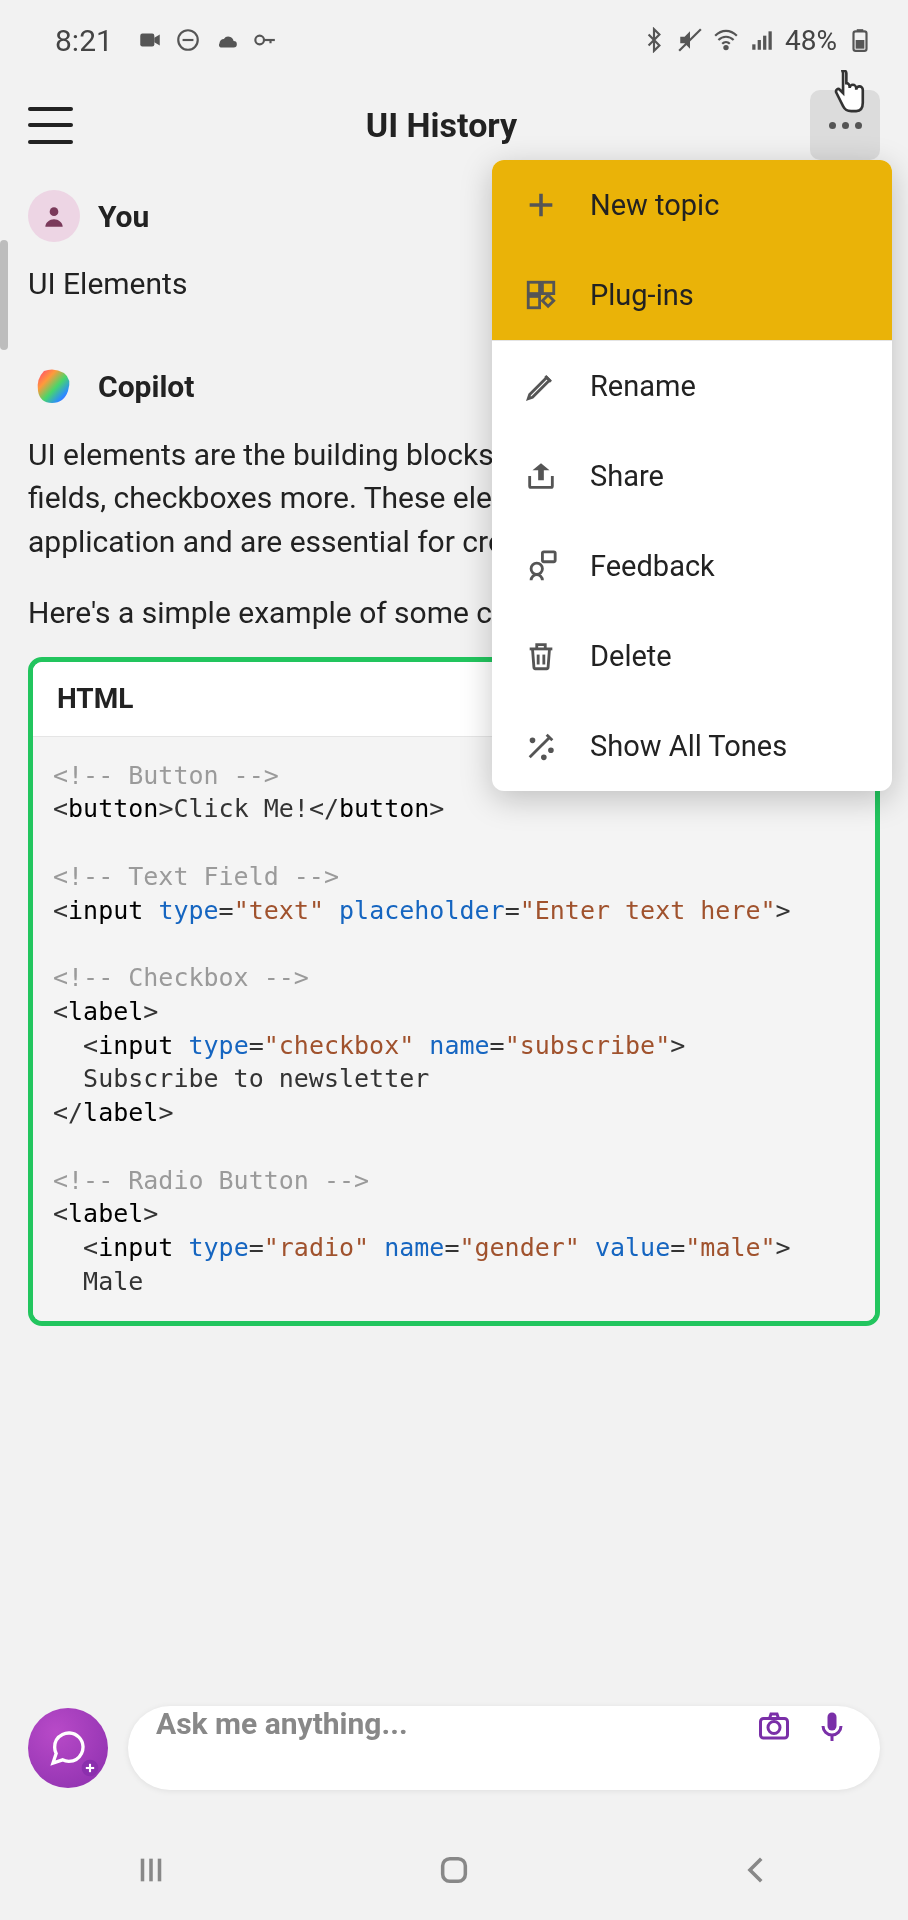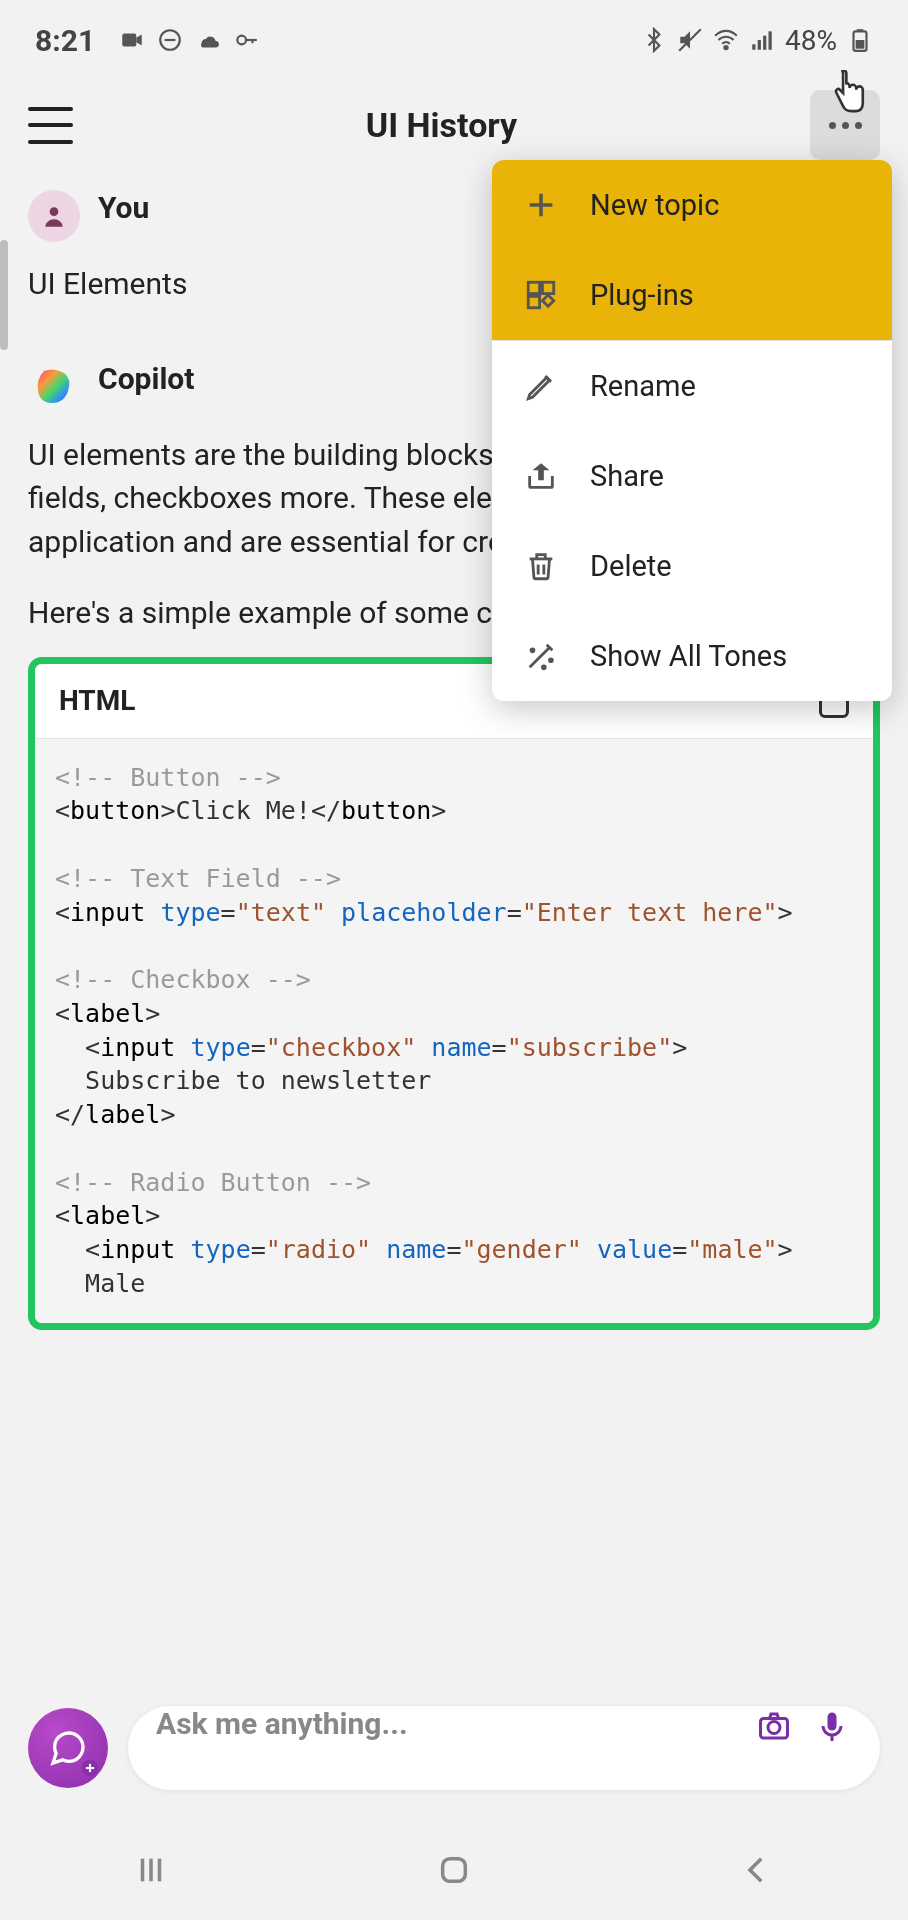--- a/index.html
+++ b/index.html
@@ -17,21 +17,21 @@
     height: 80px;
     display: flex;
     align-items: center;
     padding: 0 35px;
     font-size: 28px;
     color: #444;
     justify-content: space-between;
   }
   .status-left { display: flex; align-items: center; gap: 12px; }
   .status-right { display: flex; align-items: center; gap: 10px; }
-  .status-time { font-weight: 700; font-size: 30px; margin-right: 12px; }
+  .status-time { font-weight: 400; font-size: 30px; margin-right: 12px; margin-left: 20px; }
   .status-icon { width: 26px; height: 26px; display:inline-flex; align-items:center; justify-content:center; }
   
   .app-header {
     height: 90px;
     display: flex;
     align-items: center;
     padding: 0 28px;
     position: relative;
   }
   .hamburger { width: 45px; height: 45px; display:flex; flex-direction:column; justify-content:space-between; padding:4px 0; cursor:pointer; }
@@ -51,30 +51,30 @@
     padding: 20px 28px 0 28px;
   }
   .side-scroll {
     position:absolute;
     left:0; top:240px;
     width:8px; height:110px;
     background:#bdbdbd;
     border-radius:4px;
   }
   .msg-block { margin-bottom: 55px; }
-  .msg-head { display:flex; gap:18px; margin-bottom:20px; }
+  .msg-head { display:flex; align-items:center; gap:18px; margin-bottom:20px; }
   .avatar-you { width:52px; height:52px; border-radius:50%; background:#edd5e4; display:flex; align-items:center; justify-content:center; }
   .avatar-you svg { width:26px; height:26px; }
   .avatar-copilot { width:52px; height:52px; border-radius:14px; display:flex; align-items:center; justify-content:center; }
   .sender-name { font-size:30px; font-weight:700; }
   .msg-text { font-size:30px; line-height:1.45; }
 
   
   .code-card {
-    border:7px solid #22c55e;
+    border:5px solid #22c55e;
     border-radius:14px;
     overflow:hidden;
     margin-top: 8px;
     background:#fafafa;
   }
   .code-head {
     display:flex; align-items:center; justify-content:space-between;
     padding:20px 24px;
     background:#fff;
     border-bottom:1px solid #e5e5e5;
@@ -349,20 +349,30 @@
       <svg viewBox="0 0 24 24" width="34" height="34" stroke="#555" stroke-width="2" fill="none">
           <path d="M4 12v7a1 1 0 001 1h14a1 1 0 001-1v-7"></path>
           <path d="M12 3l6 5h-4v7h-4V8H6l6-5z" fill="#555" stroke="none"></path>
         </svg>
     </span>
     <span>Share</span>
   </div>
   <div class="item">
     <span class="dicon">
       <svg viewBox="0 0 24 24" width="34" height="34" stroke="#555" stroke-width="2" fill="none">
+          <circle cx="9" cy="14" r="4"></circle>
+          <path d="M5 22c0-2 2-4 4-4s4 2 4 4"></path>
+          <rect x="13" y="2" width="9" height="7" rx="1"></rect>
+        </svg>
+    </span>
+    <span>Feedback</span>
+  </div>
+  <div class="item">
+    <span class="dicon">
+      <svg viewBox="0 0 24 24" width="34" height="34" stroke="#555" stroke-width="2" fill="none">
           <path d="M4 7h16"></path>
           <path d="M9 7V4h6v3"></path>
           <path d="M6 7l1 13a1 1 0 001 1h8a1 1 0 001-1l1-13"></path>
           <line x1="10" y1="11" x2="10" y2="18"></line>
           <line x1="14" y1="11" x2="14" y2="18"></line>
         </svg>
     </span>
     <span>Delete</span>
   </div>
   <div class="item">

